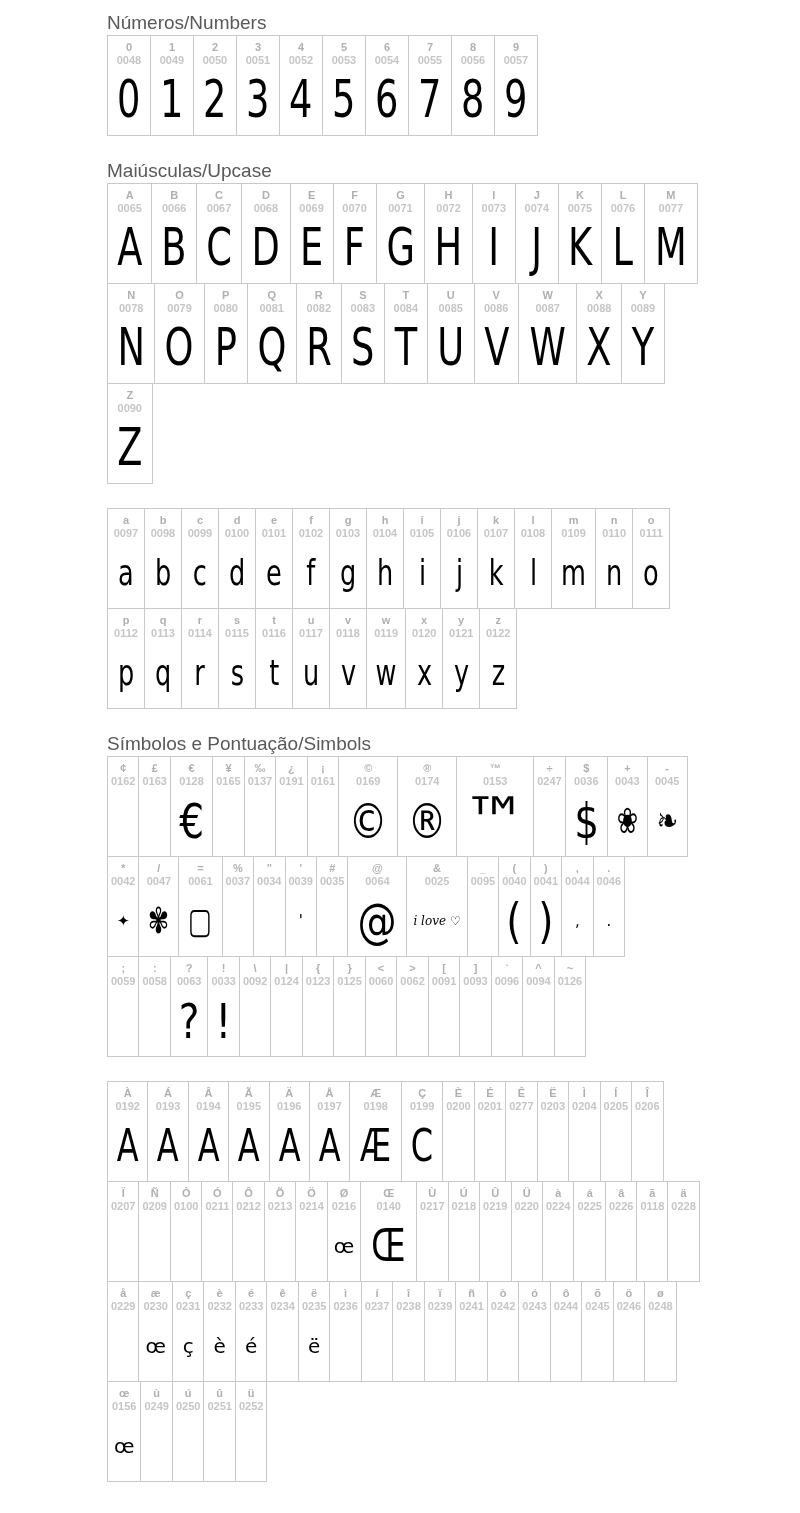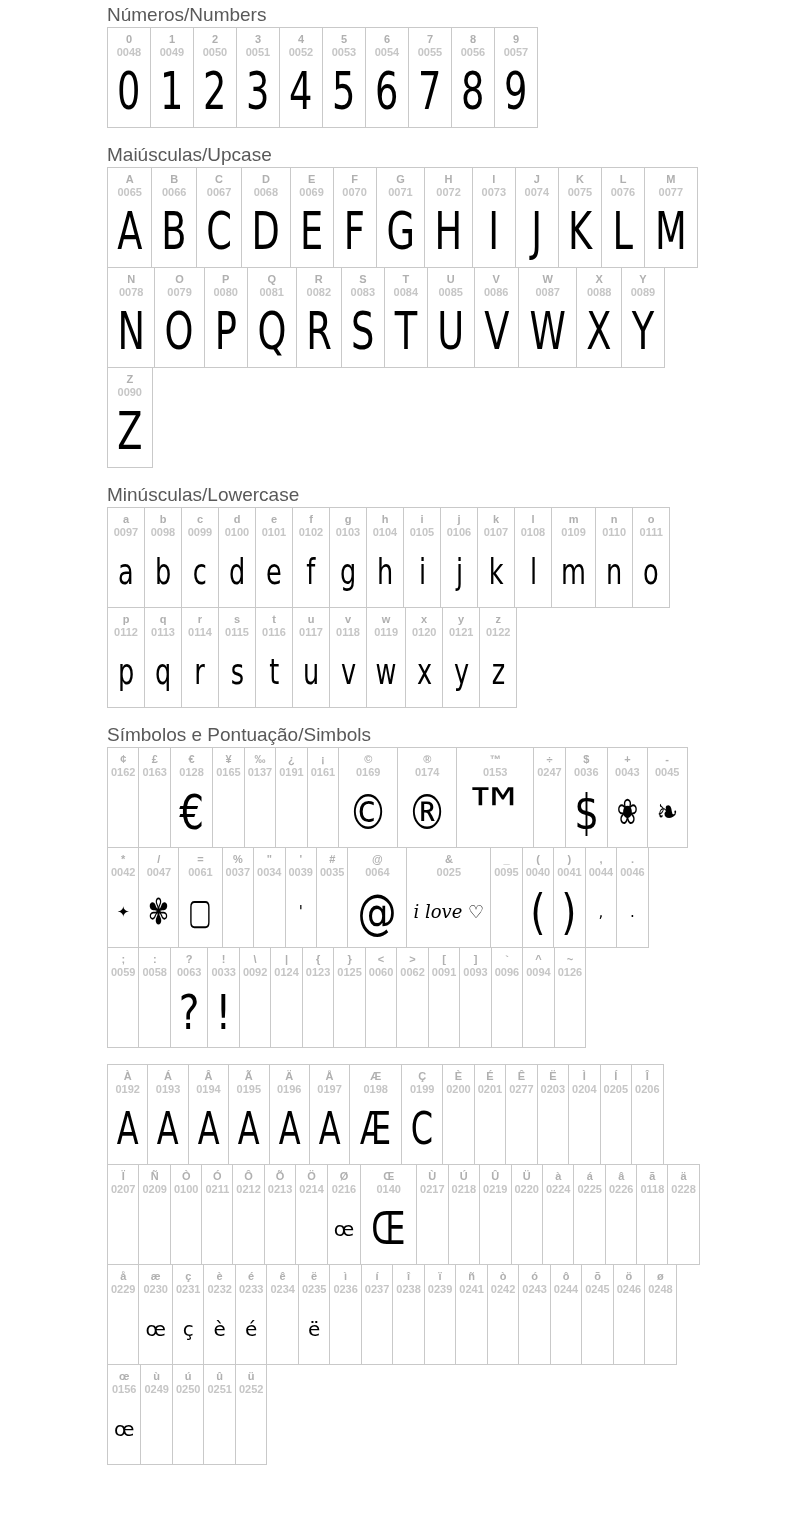--- a/index.html
+++ b/index.html
@@ -7,22 +7,22 @@
     --title:#595959;
     --border:#c9c9c9;
     --char:#b0b0b0;
     --code:#c6c6c6;
     --glyph:#000000;
   }
   *{box-sizing:border-box}
   html,body{margin:0;padding:0;background:var(--background);
     font-family:"Liberation Sans",sans-serif;}
   .wrap{margin:2px 0 0 107px;width:600px;}
-  .section{margin-top:16px;}
-  .section:first-child{margin-top:4px;}
+  .section{margin-top:24px;}
+  .section:first-child{margin-top:12px;}
   .title{font-size:19px;line-height:21px;color:var(--title);
     font-weight:400;margin:0 0 2px 0;}
   .grid-row{display:flex;align-items:stretch;width:max-content;}
   .grid-row + .grid-row{margin-top:-1px;}
   .cell{display:flex;flex-direction:column;border:1px solid var(--border);
     height:101px;padding:3px 3px 2px;text-align:center;}
   .cell + .cell{margin-left:-1px;}
   .hdr{line-height:13px;padding-top:2px;}
   .hdr .ch{display:block;font-size:11px;font-weight:bold;color:var(--char);}
   .hdr .code{display:block;font-size:11px;font-weight:bold;color:var(--code);
@@ -38,21 +38,21 @@
   .sec-accents .cell{min-width:31px;}
   .sec-numbers .gl,.sec-upper .gl{font-size:46px;}
   .sec-lower .gl{font-size:32px;}
   .sec-symbols .gl{font-size:32px;}
   .sec-accents .gl{font-size:40px;}
   
   .gi.big{font-size:46px;transform:scale(.85,1.05);}
   .gi.huge{font-size:64px;transform:none;}
   .gi.small{font-size:20px;transform:none;}
   .gi.tick{font-size:15px;transform:none;}
-  .gi.script{font-size:18px;transform:none;white-space:nowrap;
+  .gi.script{font-size:12px;transform:none;white-space:nowrap;
     font-family:"DejaVu Serif",serif;font-style:italic;text-align:center;}
 </style>
 </head>
 <body>
 
 <div class="wrap">
     <div class="section sec-numbers">
       <div class="title">Números/Numbers</div>
       <div class="grid-row">
         <div class="cell has-glyph">
@@ -384,21 +384,20 @@
             <span class="ch">Z</span>
             <span class="code">0090</span>
           </div>
           <div class="gl">
             <span class="gi">Z</span>
           </div>
         </div>
       </div>
     </div>
     <div class="section sec-lower">
-      <div class="title">Minúsculas/Lowercase</div>
       <div class="grid-row">
         <div class="cell has-glyph">
           <div class="hdr">
             <span class="ch">a</span>
             <span class="code">0097</span>
           </div>
           <div class="gl">
             <span class="gi">a</span>
           </div>
         </div>

